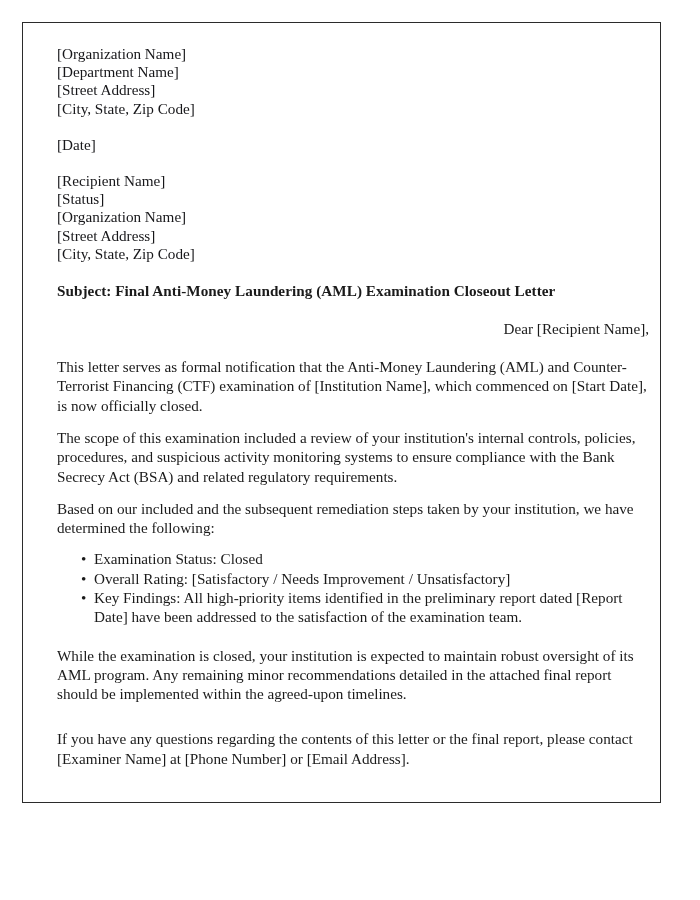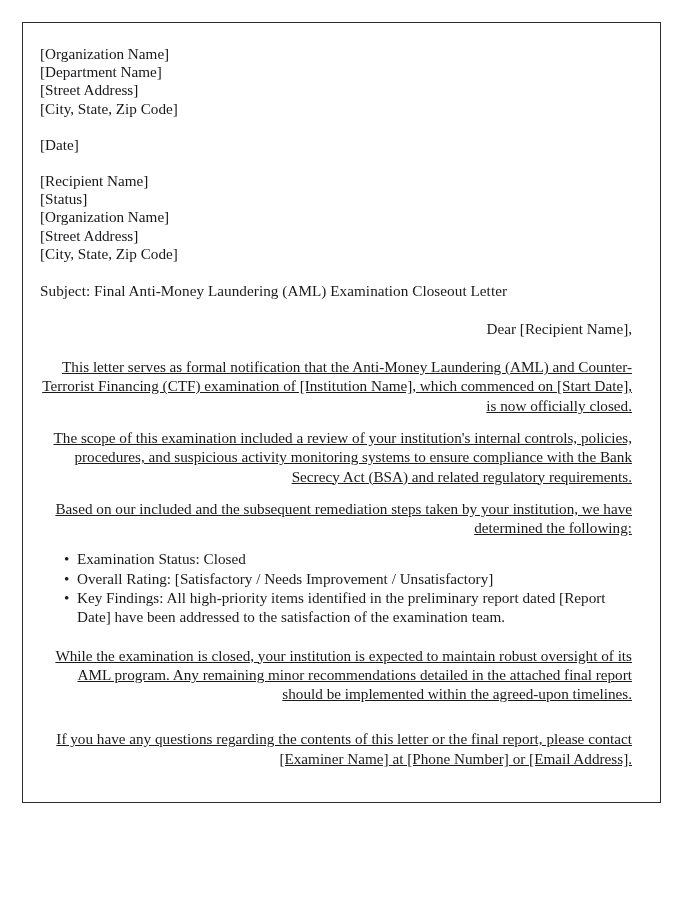--- a/index.html
+++ b/index.html
@@ -20,51 +20,50 @@
     top: 22px;
     width: 639px;
     height: 781px;
     border: 1.3px solid #2b2b2b;
     box-sizing: border-box;
     background: #ffffff;
     overflow: hidden;
   }
   .page-content {
     position: absolute;
-    left: 17px;
+    left: 34px;
     top: 22px;
     width: 592px;
   }
   .letter-block {
     font-size: 15.2px;
     line-height: 18.2px;
     color: #17171a;
   }
   .addr-line {
     white-space: pre;
   }
   .spacer-sm { height: 18px; }
   .spacer-md { height: 19px; }
   .subject-line {
-    font-weight: normal;
+    font-weight: bold;
     font-size: 15.2px;
     line-height: 18.5px;
     letter-spacing: 0.05px;
   }
   .salutation {
     font-size: 15.2px;
     line-height: 18.5px;
     text-align: right;
   }
   .body-para {
     font-size: 15.2px;
     line-height: 19.3px;
-    text-align: right;
+    text-align: left;
     margin: 0;
-    text-decoration: underline;
   }
   .bullet-list {
     margin: 0;
     padding: 0;
     list-style: none;
   }
   .bullet-item {
     position: relative;
     padding-left: 37px;
     font-size: 15.2px;

